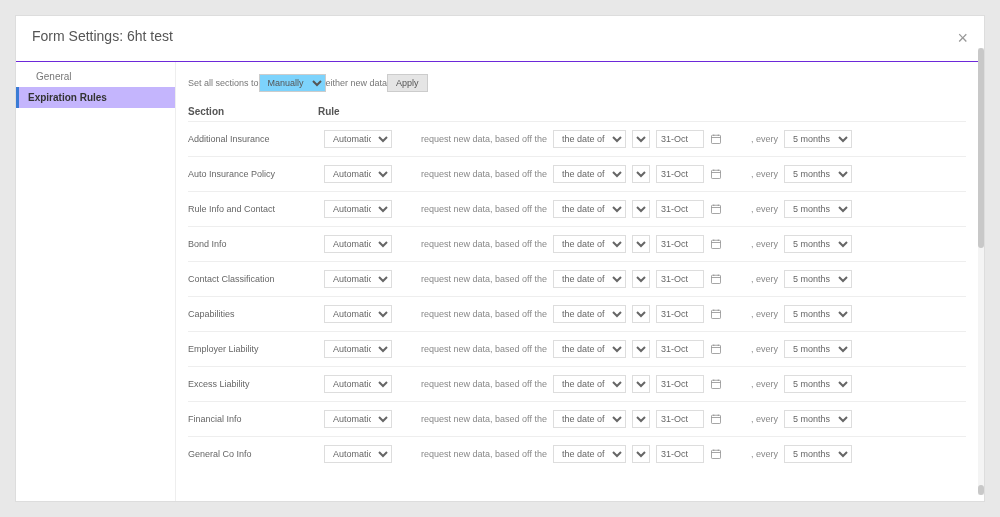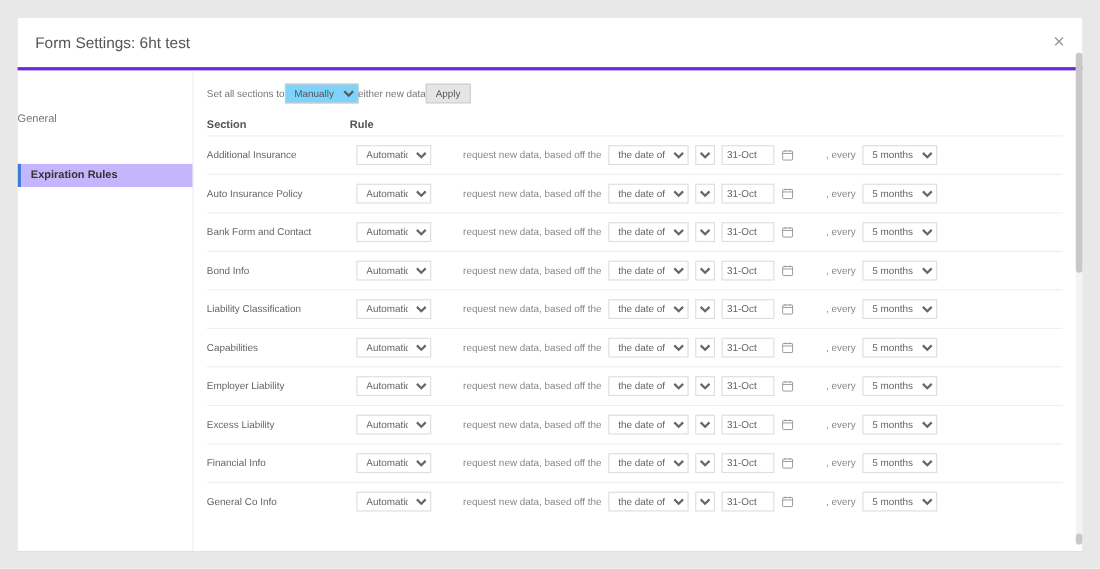--- a/index.html
+++ b/index.html
@@ -1,23 +1,23 @@
 <!DOCTYPE html>
 <html><head>
 <meta charset="utf-8">
 <style>
   * { box-sizing: border-box; margin: 0; padding: 0; }
   body { font-family: Arial, sans-serif; font-size: 11px; background: #e8e8e8; padding: 15px; color: #555; }
   .modal { background: #fff; width: 970px; height: 487px; margin: 0 auto; border: 1px solid #ddd; position: relative; display: flex; flex-direction: column; }
-  .modal-header { padding: 12px 16px; display: flex; align-items: center; border-bottom: 3px solid #6d28d9; }
+  .modal-header { padding: 12px 16px; display: flex; align-items: flex-start; border-bottom: 1px solid #6d28d9; }
   .modal-title { font-size: 14px; font-weight: normal; color: #555; flex: 1; }
   .close-btn { font-size: 18px; color: #999; cursor: pointer; background: none; border: none; }
   .modal-body { display: flex; flex: 1; overflow: hidden; }
   .sidebar { width: 160px; border-right: 1px solid #eee; padding-top: 4px; }
-  .sidebar-item { padding: 5px 0; font-size: 10px; color: #777; cursor: pointer; margin-top: 30px; }
+  .sidebar-item { padding: 5px 20px; font-size: 10px; color: #777; cursor: pointer; }
   .sidebar-item.active { border-left: 3px solid #3a7bd5; background: #c4b5fd; color: #333; font-weight: bold; padding-left: 9px; }
   .content { flex: 1; padding: 12px 18px 12px 12px; overflow-y: auto; position: relative; }
   .intro { font-size: 10px; color: #555; margin-bottom: 10px; line-height: 1.4; }
   .mass-row { display: flex; align-items: center; gap: 0; margin-bottom: 10px; font-size: 9px; color: #777; }
   .mass-row select, .mass-row button { font-size: 9px; padding: 2px 4px; border: 1px solid #ccc; background: #7dd3fc; color: #555; }
   .mass-row button { background: #e5e5e5; cursor: pointer; padding: 3px 8px; }
   .table-header { display: flex; font-size: 10px; font-weight: bold; color: #555; padding: 4px 0; }
   .col-section { width: 130px; }
   .col-rule { flex: 1; }
   .rule-row { display: flex; align-items: center; padding: 8px 0; border-top: 1px solid #eee; font-size: 9px; color: #777; gap: 6px; }
@@ -95,21 +95,21 @@
                 <rect x="2" y="3" width="12" height="11" rx="1" fill="none" stroke="#888" stroke-width="1"></rect>
                 <line x1="2" y1="6" x2="14" y2="6" stroke="#888" stroke-width="1"></line>
                 <line x1="5" y1="2" x2="5" y2="4" stroke="#888" stroke-width="1"></line>
                 <line x1="11" y1="2" x2="11" y2="4" stroke="#888" stroke-width="1"></line>
               </svg>
             </span>
             <span class="txt">, every</span>
             <select><option>5 months</option></select>
           </div>
           <div class="rule-row">
-            <div class="section-name">Bank Form and Contact</div>
+            <div class="section-name">Rule Info and Contact</div>
             <select class="sel-auto"><option>Automatically</option></select>
             <span class="txt">request new data, based off the</span>
             <select><option>the date of</option></select>
             <select style="width:18px"><option></option></select>
             <input type="text" value="31-Oct" style="">
             <span class="cal-icon">
               <svg viewBox="0 0 16 16" width="12" height="12">
                 <rect x="2" y="3" width="12" height="11" rx="1" fill="none" stroke="#888" stroke-width="1"></rect>
                 <line x1="2" y1="6" x2="14" y2="6" stroke="#888" stroke-width="1"></line>
                 <line x1="5" y1="2" x2="5" y2="4" stroke="#888" stroke-width="1"></line>
@@ -131,21 +131,21 @@
                 <rect x="2" y="3" width="12" height="11" rx="1" fill="none" stroke="#888" stroke-width="1"></rect>
                 <line x1="2" y1="6" x2="14" y2="6" stroke="#888" stroke-width="1"></line>
                 <line x1="5" y1="2" x2="5" y2="4" stroke="#888" stroke-width="1"></line>
                 <line x1="11" y1="2" x2="11" y2="4" stroke="#888" stroke-width="1"></line>
               </svg>
             </span>
             <span class="txt">, every</span>
             <select><option>5 months</option></select>
           </div>
           <div class="rule-row">
-            <div class="section-name">Liability Classification</div>
+            <div class="section-name">Contact Classification</div>
             <select class="sel-auto"><option>Automatically</option></select>
             <span class="txt">request new data, based off the</span>
             <select><option>the date of</option></select>
             <select style="width:18px"><option></option></select>
             <input type="text" value="31-Oct" style="">
             <span class="cal-icon">
               <svg viewBox="0 0 16 16" width="12" height="12">
                 <rect x="2" y="3" width="12" height="11" rx="1" fill="none" stroke="#888" stroke-width="1"></rect>
                 <line x1="2" y1="6" x2="14" y2="6" stroke="#888" stroke-width="1"></line>
                 <line x1="5" y1="2" x2="5" y2="4" stroke="#888" stroke-width="1"></line>

